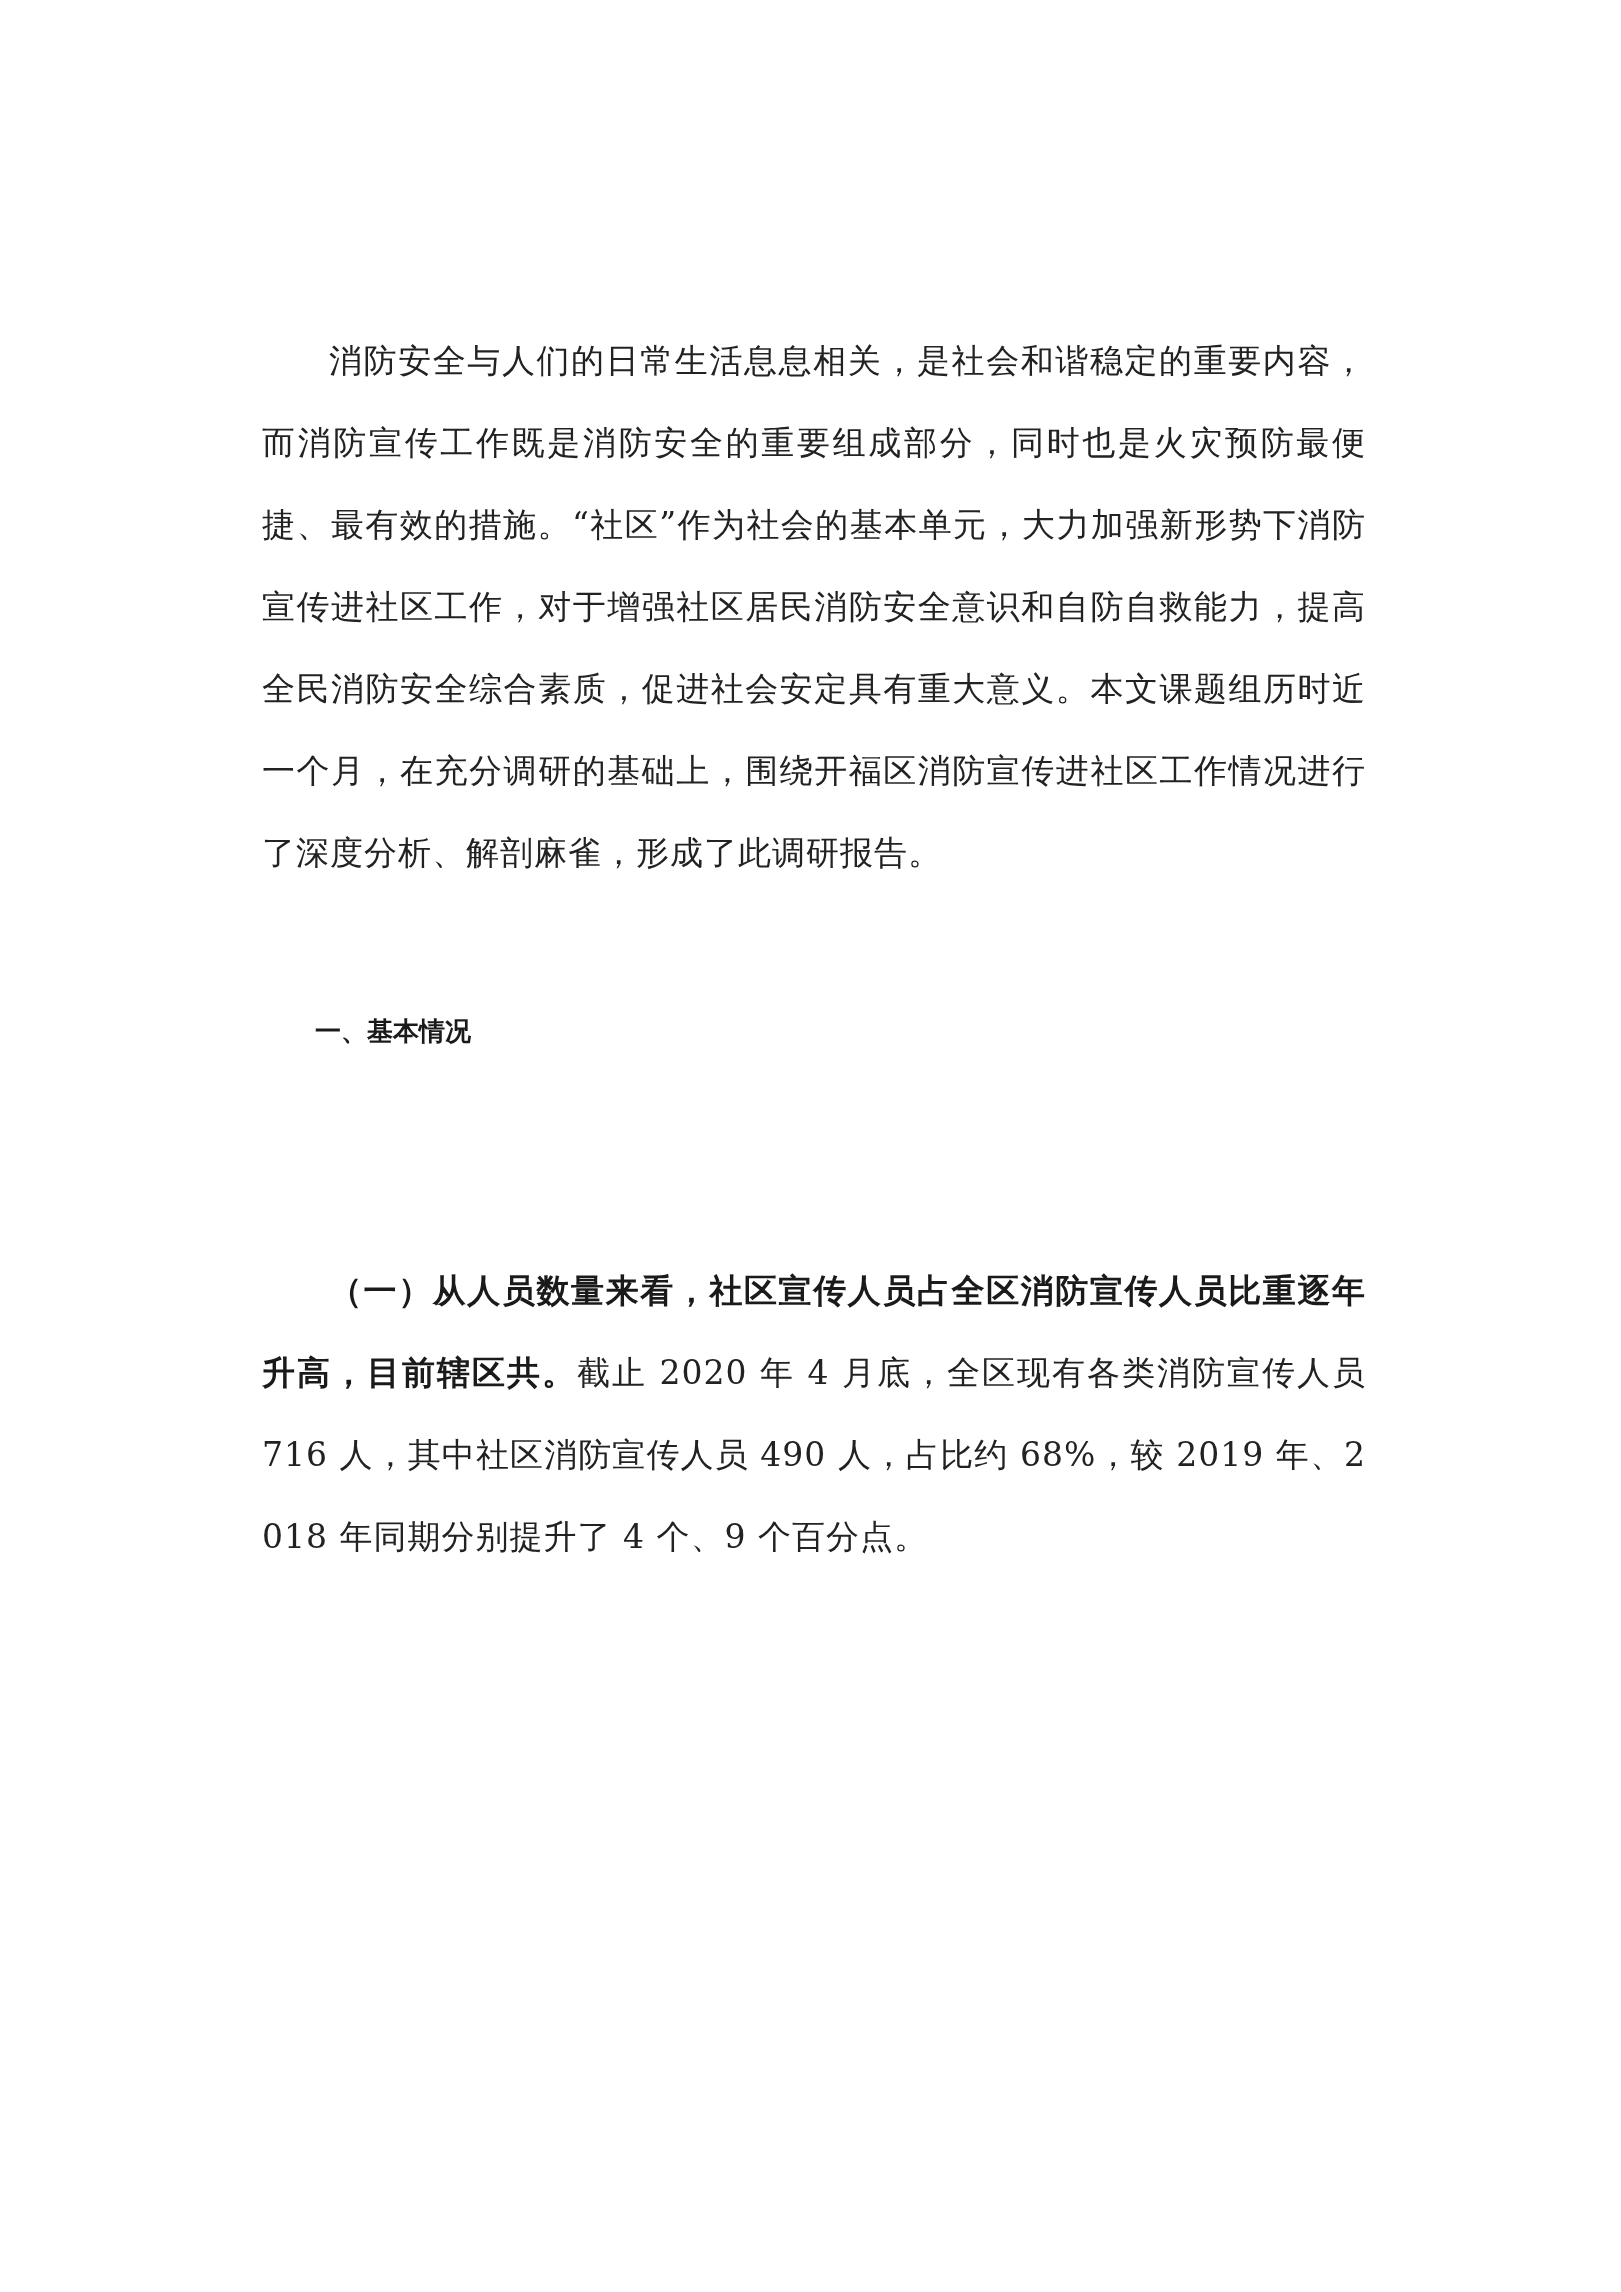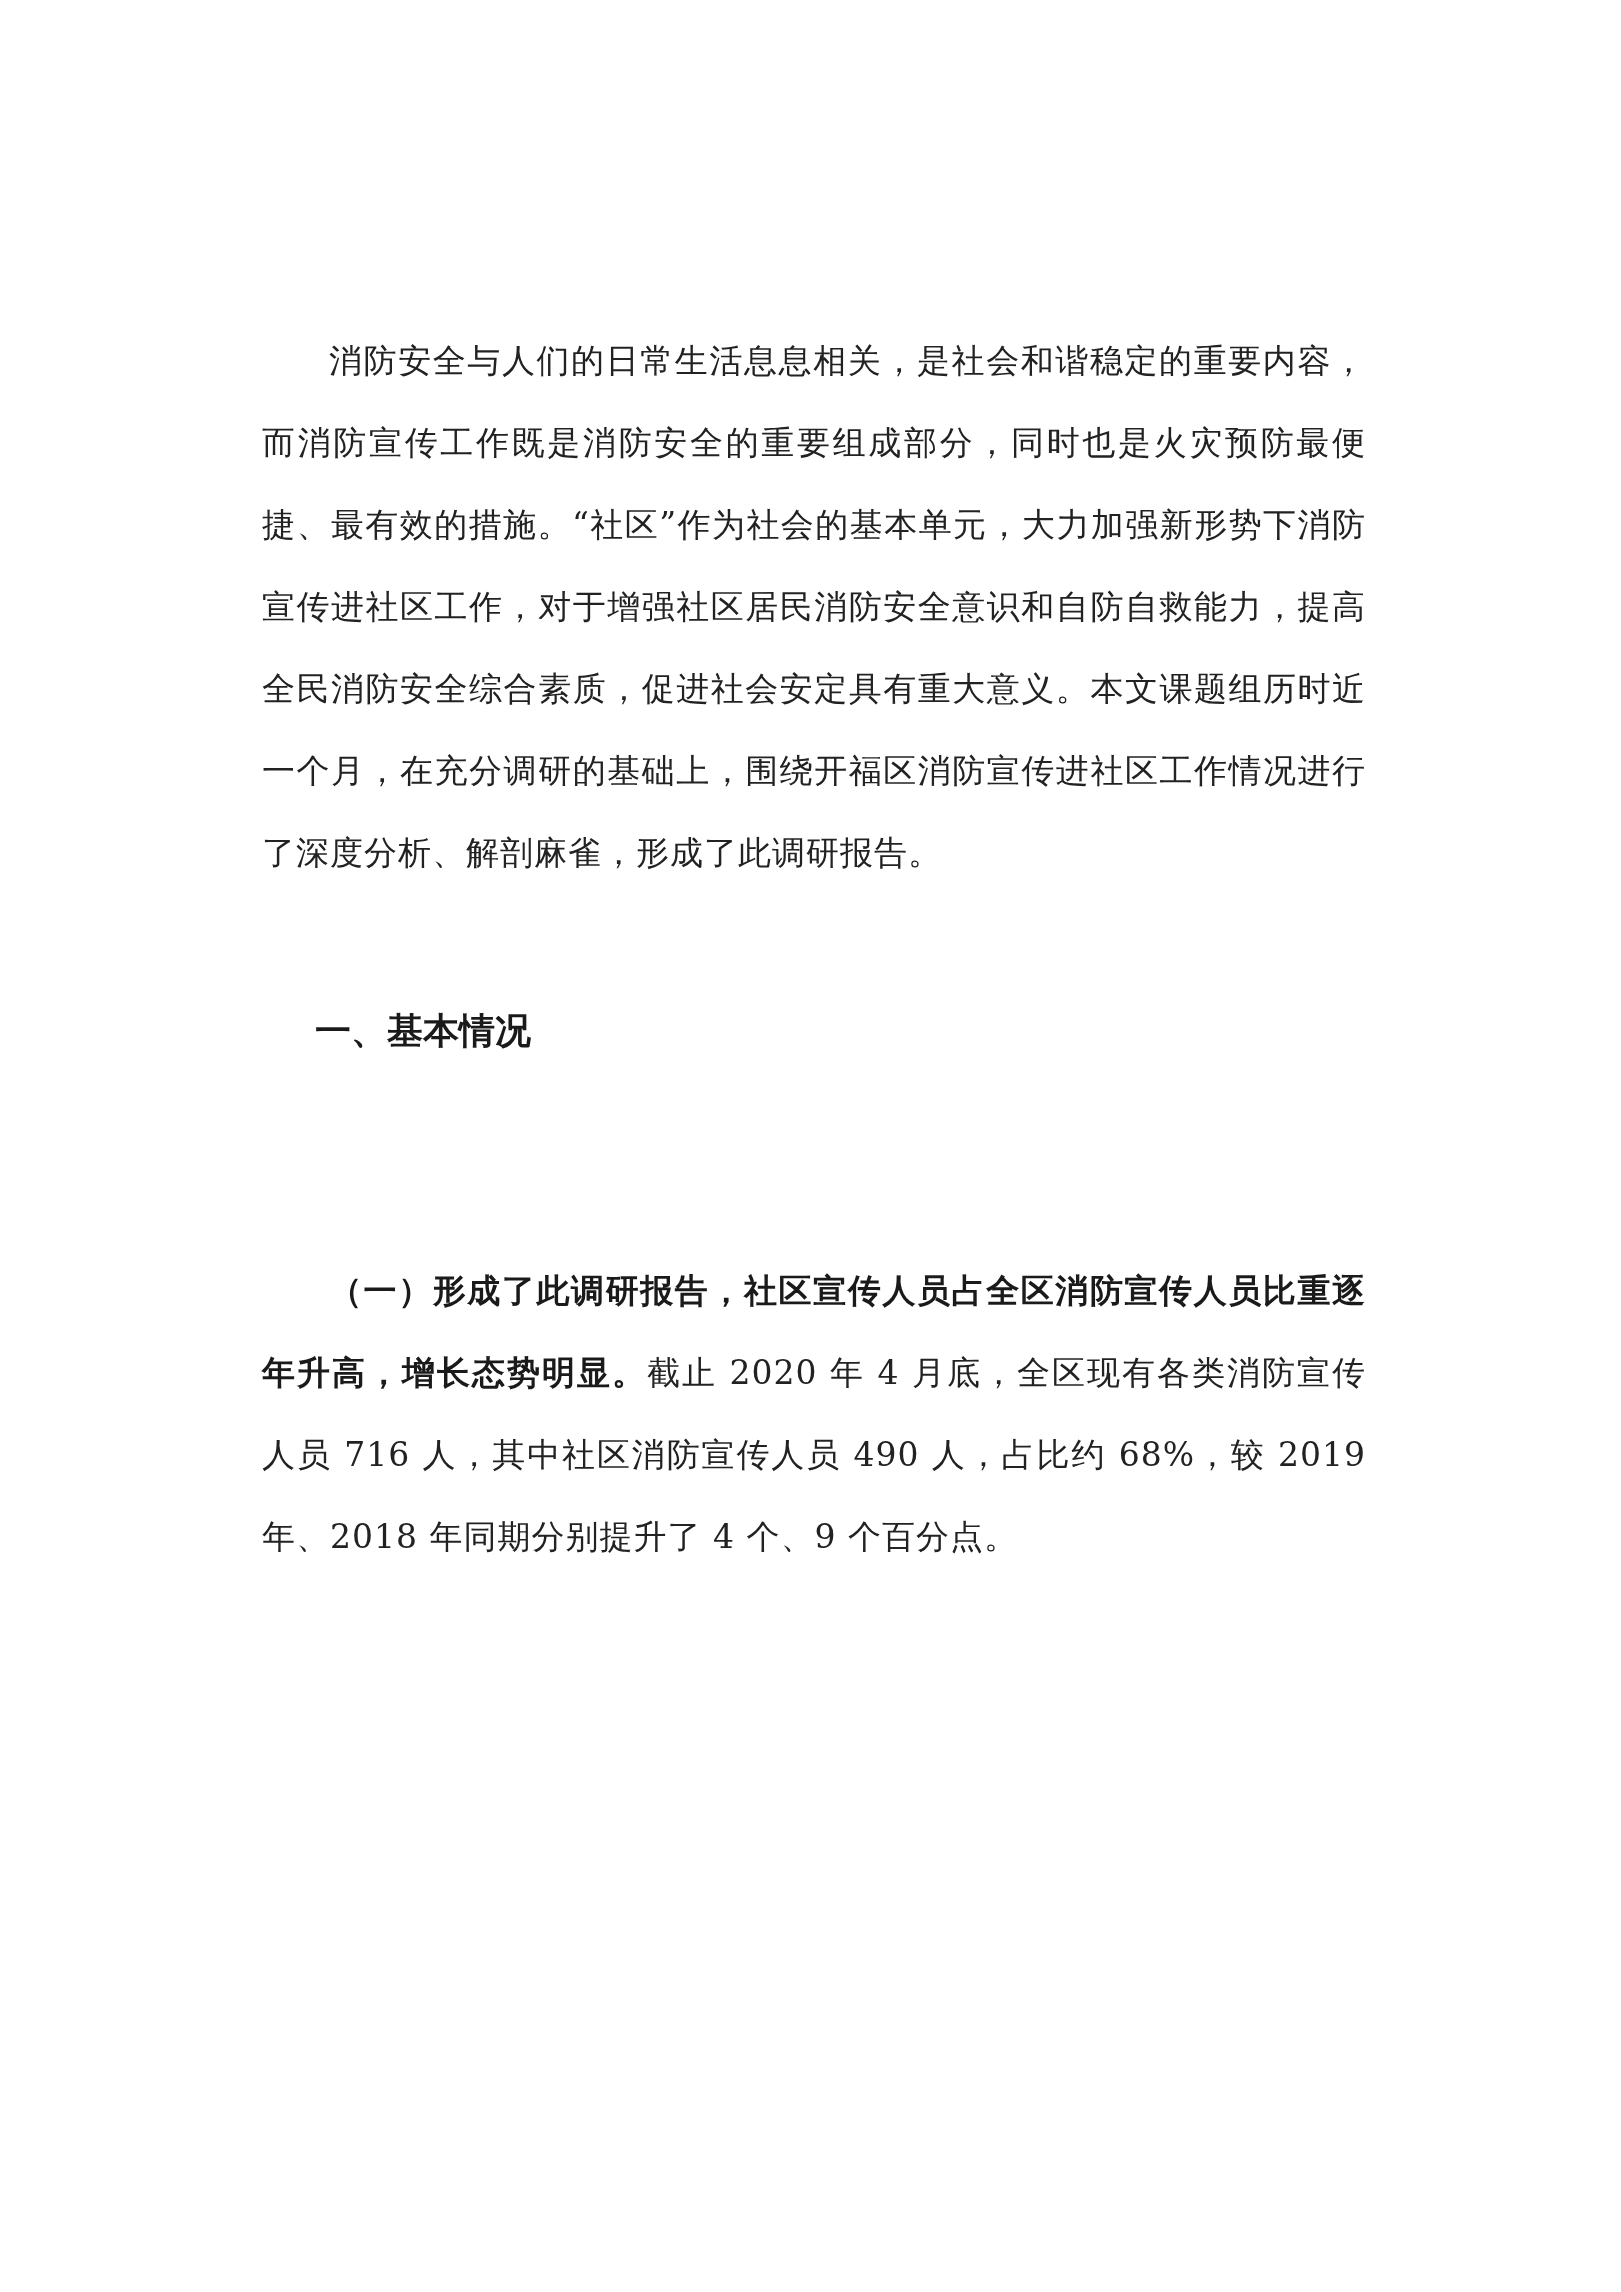--- a/index.html
+++ b/index.html
@@ -28,21 +28,21 @@
       text-align: justify;
       text-indent: 67px;
       letter-spacing: 1px;
       word-break: break-all;
     }
     .gap-1 { height: 82px; }
     .heading {
       margin: 0;
       font-family: "DejaVu Sans", "Liberation Sans", sans-serif;
       font-weight: bold;
-      font-size: 36px;
+      font-size: 26px;
       line-height: 82px;
       text-indent: 67px;
       color: #1a1a1a;
     }
     .bold {
       font-weight: bold;
       font-family: "DejaVu Sans", "Liberation Sans", sans-serif;
       color: #1a1a1a;
     }
   </style>
@@ -55,16 +55,16 @@
 
   <div class="gap-1"></div>
 
   <h2 class="heading">一、基本情况</h2>
 
   <div class="gap-1"></div>
 
 
   <div class="gap-1"></div>
 
-  <p class="para"><span class="bold">（一）形成了此调研报告，社区宣传人员占全区消防宣传人员比重逐年升高，增长态势明显。</span><span>截止 2020 年 4 月底，全区现有各类消防宣传人员 716 人，其中社区消防宣传人员 490 人，占比约 68%，较 2019 年、2018 年同期分别提升了 4 个、9 个百分点。</span></p>
+  <p class="para"><span class="bold">（一）从人员数量来看，社区宣传人员占全区消防宣传人员比重逐年升高，目前辖区共。</span><span>截止 2020 年 4 月底，全区现有各类消防宣传人员 716 人，其中社区消防宣传人员 490 人，占比约 68%，较 2019 年、2018 年同期分别提升了 4 个、9 个百分点。</span></p>
 
 </div>
 
 
 </body></html>

